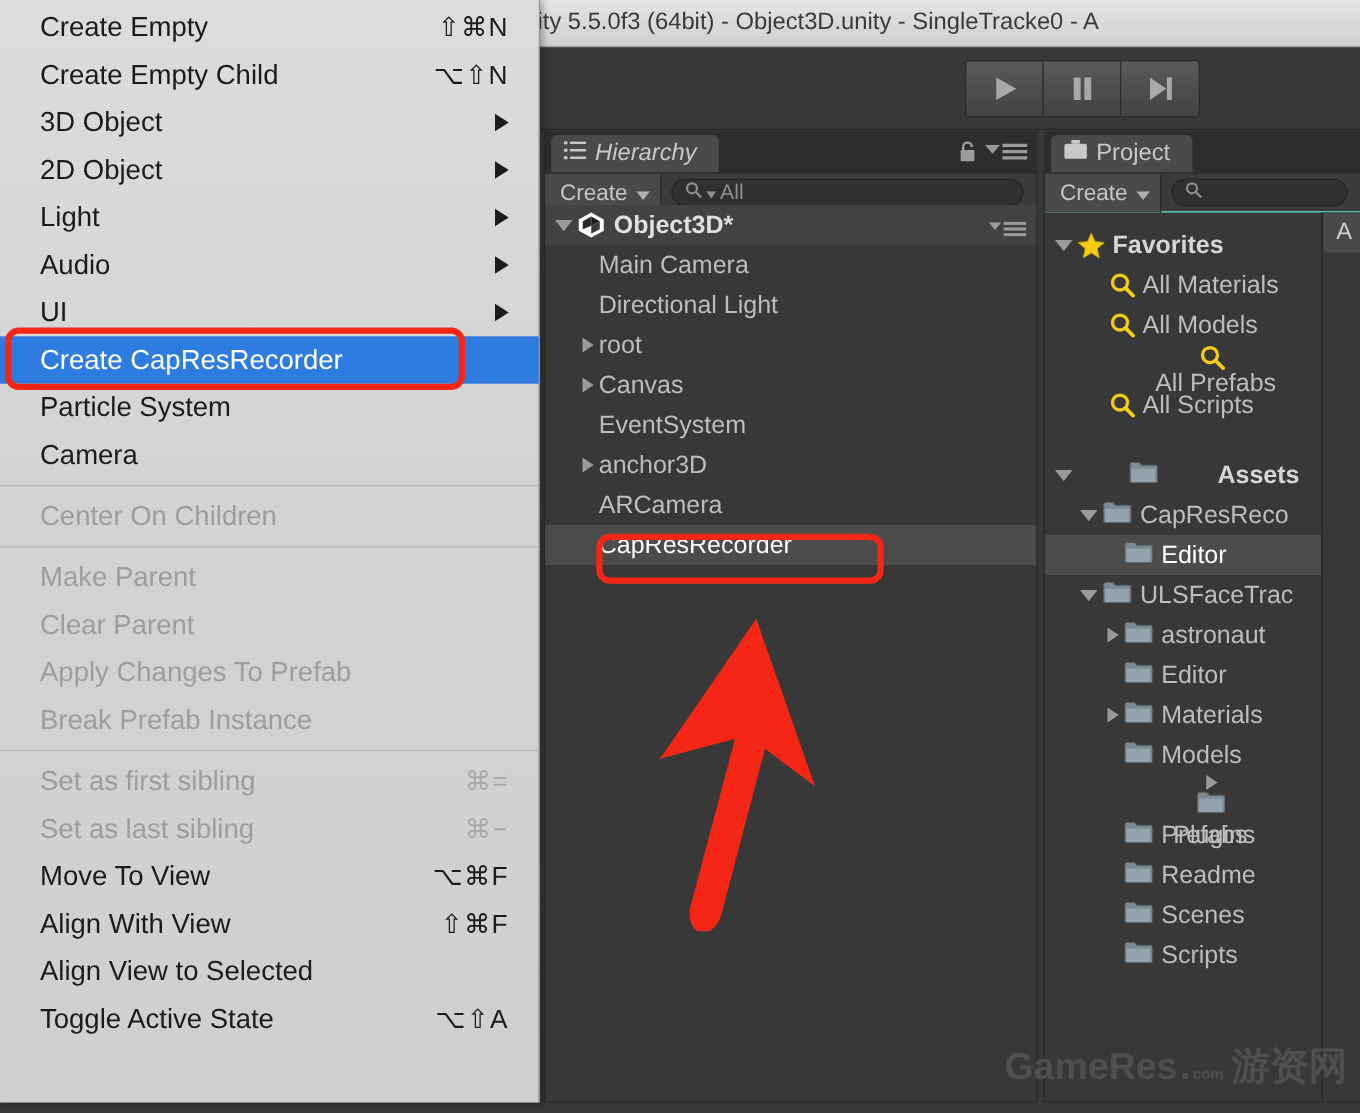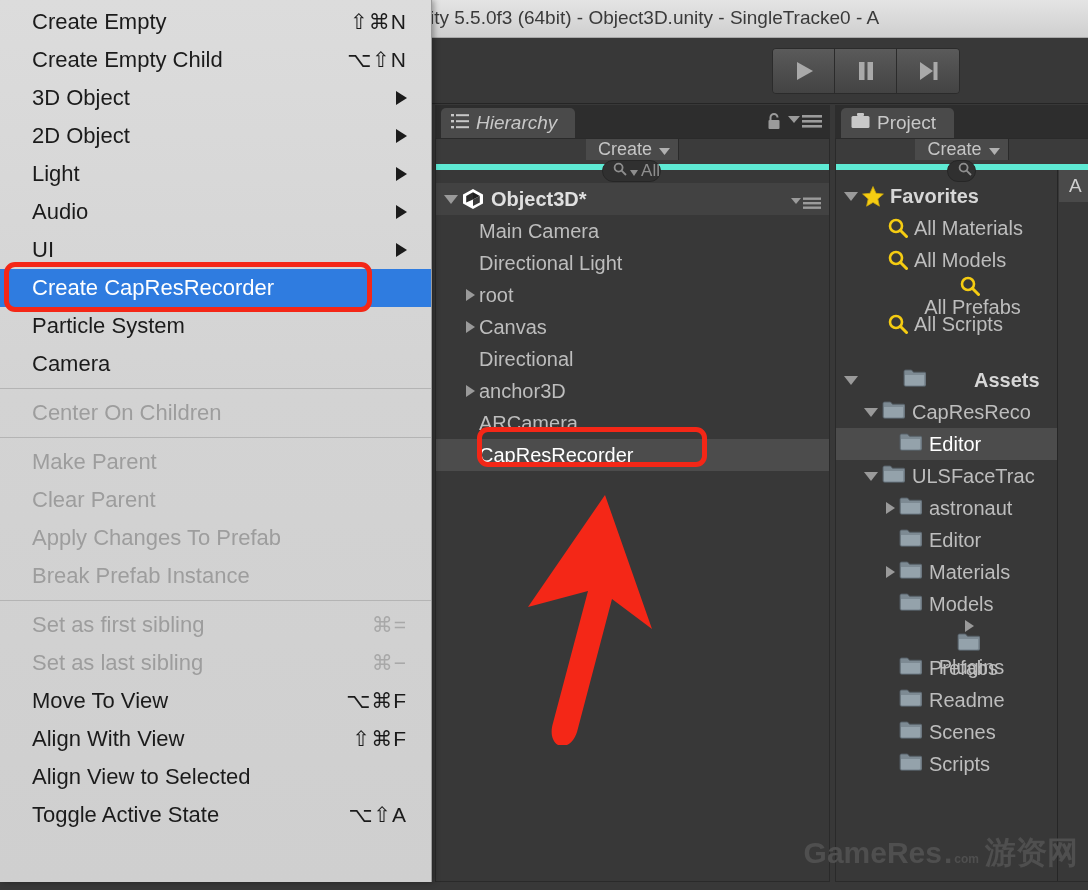--- a/index.html
+++ b/index.html
@@ -55,22 +55,22 @@
     position: absolute; left: 6px; top: 3px;
     height: 30px; padding: 0 18px 0 10px;
     background: #4a4a4a;
     border-radius: 5px 5px 0 0;
     display: flex; align-items: center; gap: 7px;
     color: #c8c8c8; font-size: 19px;
   }
   .panel-body { position: absolute; background: #383838; }
   .panel-subbar {
     position: absolute; height: 31px; width: 100%;
-    background: #3b3b3b; border-bottom: 6px solid #5eead4;
-    display: flex; align-items: center; flex-direction: column;
+    background: #3b3b3b; border-bottom: 1px solid #5eead4;
+    display: flex; align-items: center;
   }
   .create-btn {
     height: 31px; padding: 0 8px 0 12px;
     background: #4a4a4a;
     display: flex; align-items: center; gap: 7px;
     color: #c5c5c5; font-size: 18px;
     border-right: 1px solid #2a2a2a;
   }
   .search-pill {
     flex: 1; height: 22px; margin: 0 10px 0 8px;
@@ -237,21 +237,21 @@
           </span>
           <span>
             <svg width="8" height="6" viewBox="0 0 8 6" aria-hidden="true">
               <polygon points="0,0 8,0 4,6" fill="#8e8e8e"></polygon>
             </svg>
           </span>
           <span>All</span>
         </div>
       </div>
 
-      <div style="position:absolute; top:44px; left:0; right:0;">
+      <div style="position:absolute; top:25px; left:0; right:0;">
 
         <div class="tree-row header-row" style="padding-left:8px;">
           <span class="tri open"></span>
           <span style="margin-right:7px; display:inline-flex;">
             <svg width="22" height="22" viewBox="0 0 22 22" aria-hidden="true">
               <polygon points="11,1 21,6.5 21,15.5 11,21 1,15.5 1,6.5" fill="#ffffff"></polygon>
               <polygon points="11,4.2 17.8,8 11,11.6 11,4.2" fill="#1c1c1c"></polygon>
               <polygon points="11,11.6 17.8,8 17.8,14.4 11,18 11,11.6" fill="#3a3a3a"></polygon>
               <polygon points="4.2,8 11,4.2 11,11.6 4.2,14.4" fill="#2a2a2a"></polygon>
             </svg>
@@ -278,21 +278,21 @@
             <div class="tree-row" style="padding-left: 30px;">
               <span class="tri"></span>
               <span>root</span>
             </div>
             <div class="tree-row" style="padding-left: 30px;">
               <span class="tri"></span>
               <span>Canvas</span>
             </div>
             <div class="tree-row" style="padding-left: 30px;">
               <span class="tri blank"></span>
-              <span>Directional</span>
+              <span>EventSystem</span>
             </div>
             <div class="tree-row" style="padding-left: 30px;">
               <span class="tri"></span>
               <span>anchor3D</span>
             </div>
             <div class="tree-row" style="padding-left: 30px;">
               <span class="tri blank"></span>
               <span>ARCamera</span>
             </div>
             <div class="tree-row selected" style="padding-left: 30px;">

